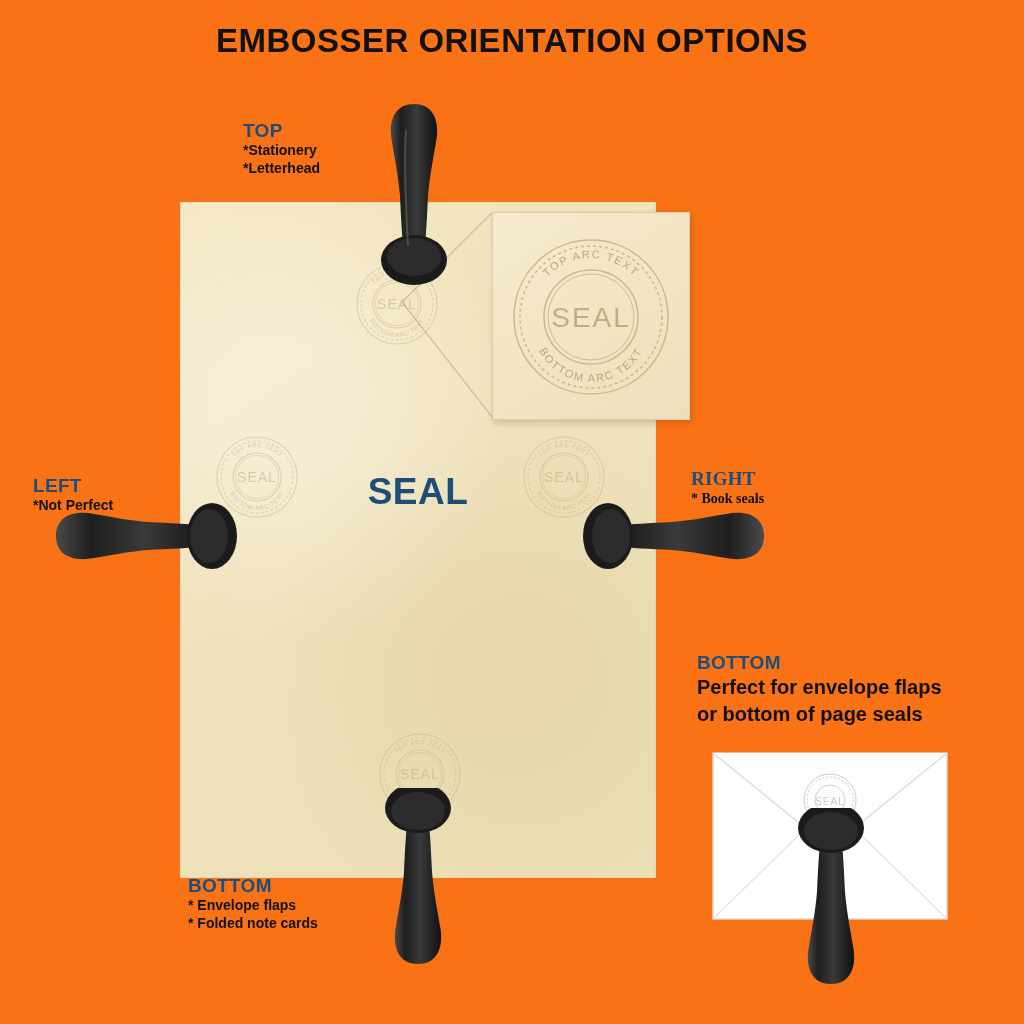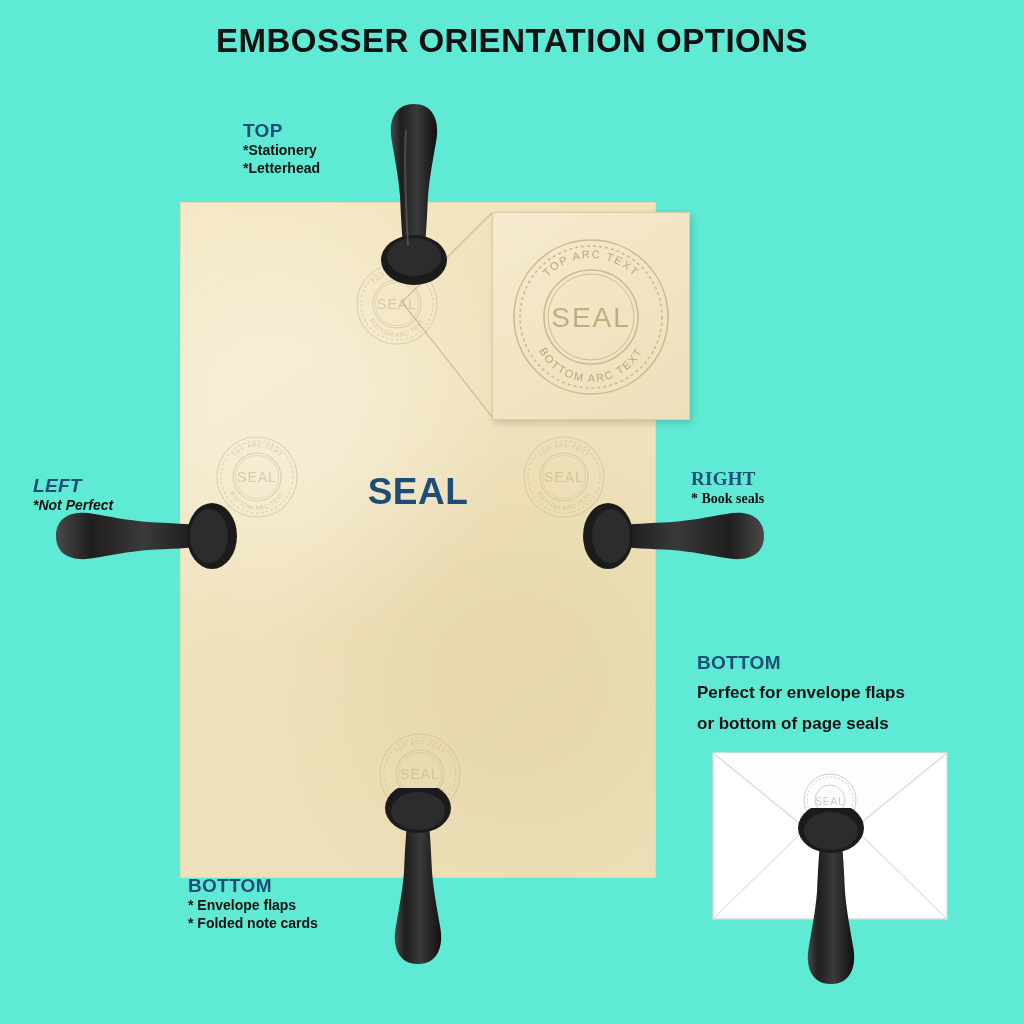--- a/index.html
+++ b/index.html
@@ -11,21 +11,21 @@
     width: 1024px;
     height: 1024px;
     font-family: "Liberation Sans", sans-serif;
     color: #111111;
     overflow: hidden;
   }
   .stage {
     position: relative;
     width: 1024px;
     height: 1024px;
-    background: #5eead4;
+    background: #f97316;
   }
 
   
   .title {
     position: absolute;
     top: 22px;
     left: 0;
     width: 1024px;
     text-align: center;
     font-size: 33px;
@@ -107,25 +107,25 @@
     letter-spacing: 0.3px;
   }
   .lbl .sub {
     color: #111111;
     font-weight: bold;
     font-size: 14px;
     line-height: 1.28;
   }
 
   #label-top { left: 243px; top: 120px; }
-  #label-left { left: 33px; top: 475px; font-style: italic; }
+  #label-left { left: 33px; top: 475px; }
   #label-right { left: 691px; top: 468px; font-family: Liberation Serif, serif; }
   #label-bottom-paper { left: 188px; top: 875px; }
   #label-bottom-env { left: 697px; top: 652px; }
-  #label-bottom-env .sub { font-size: 17px; line-height: 1.35; margin-top: 8px; }
+  #label-bottom-env .sub { font-size: 20px; line-height: 1.35; }
 
   
   .envelope {
     position: absolute;
     left: 712px;
     top: 752px;
     width: 236px;
     height: 168px;
   }
 </style>

